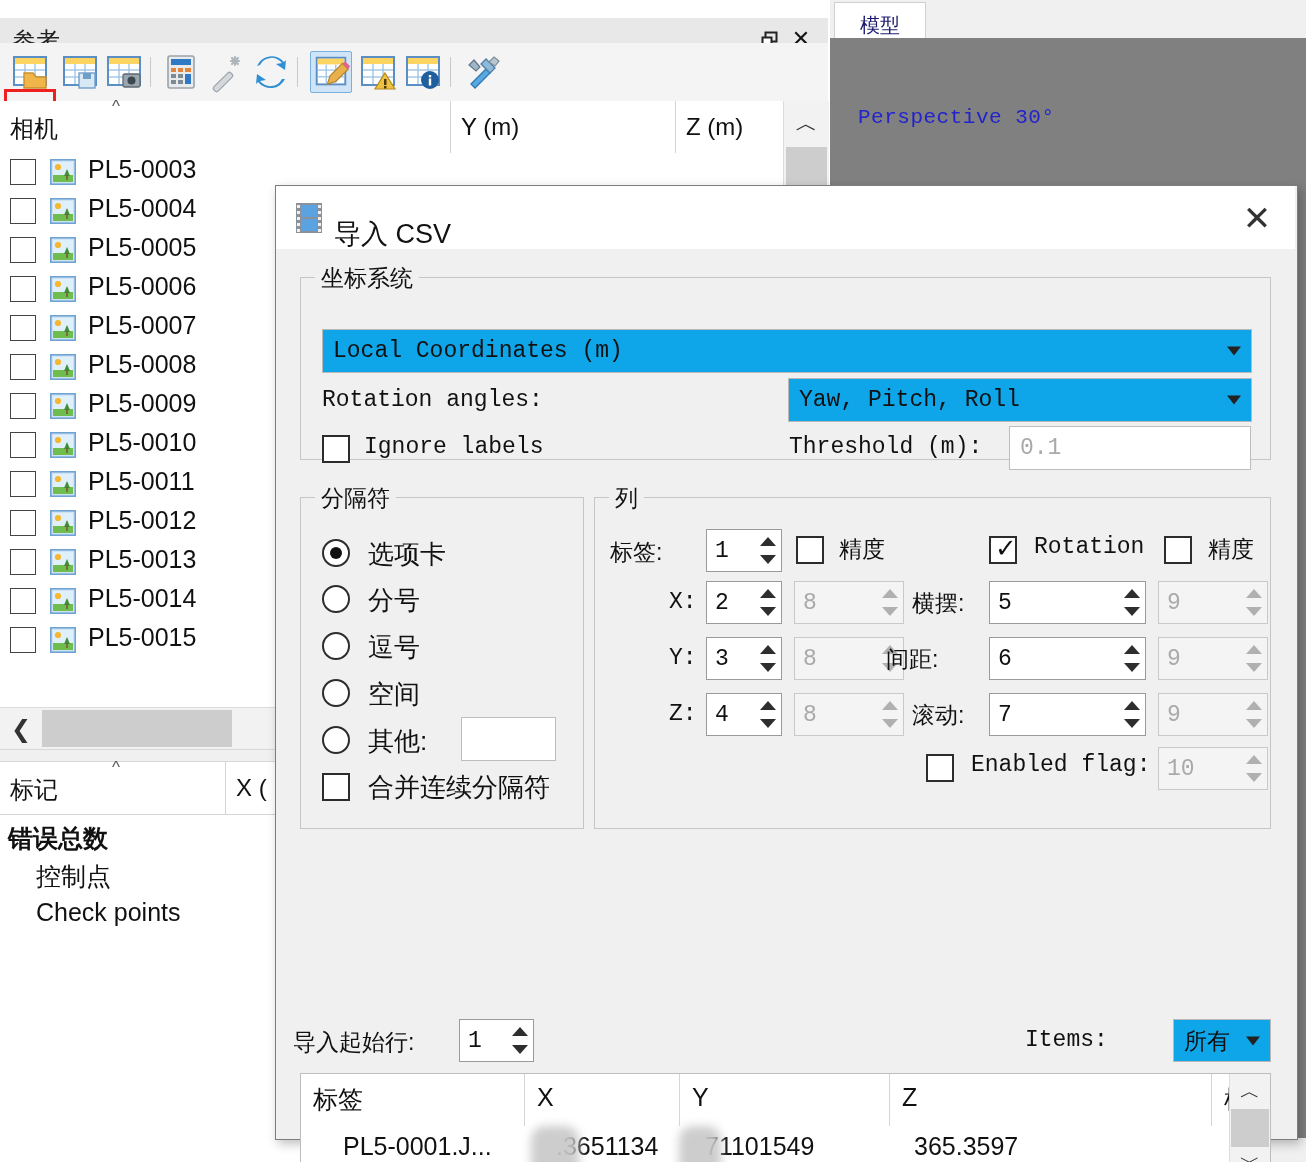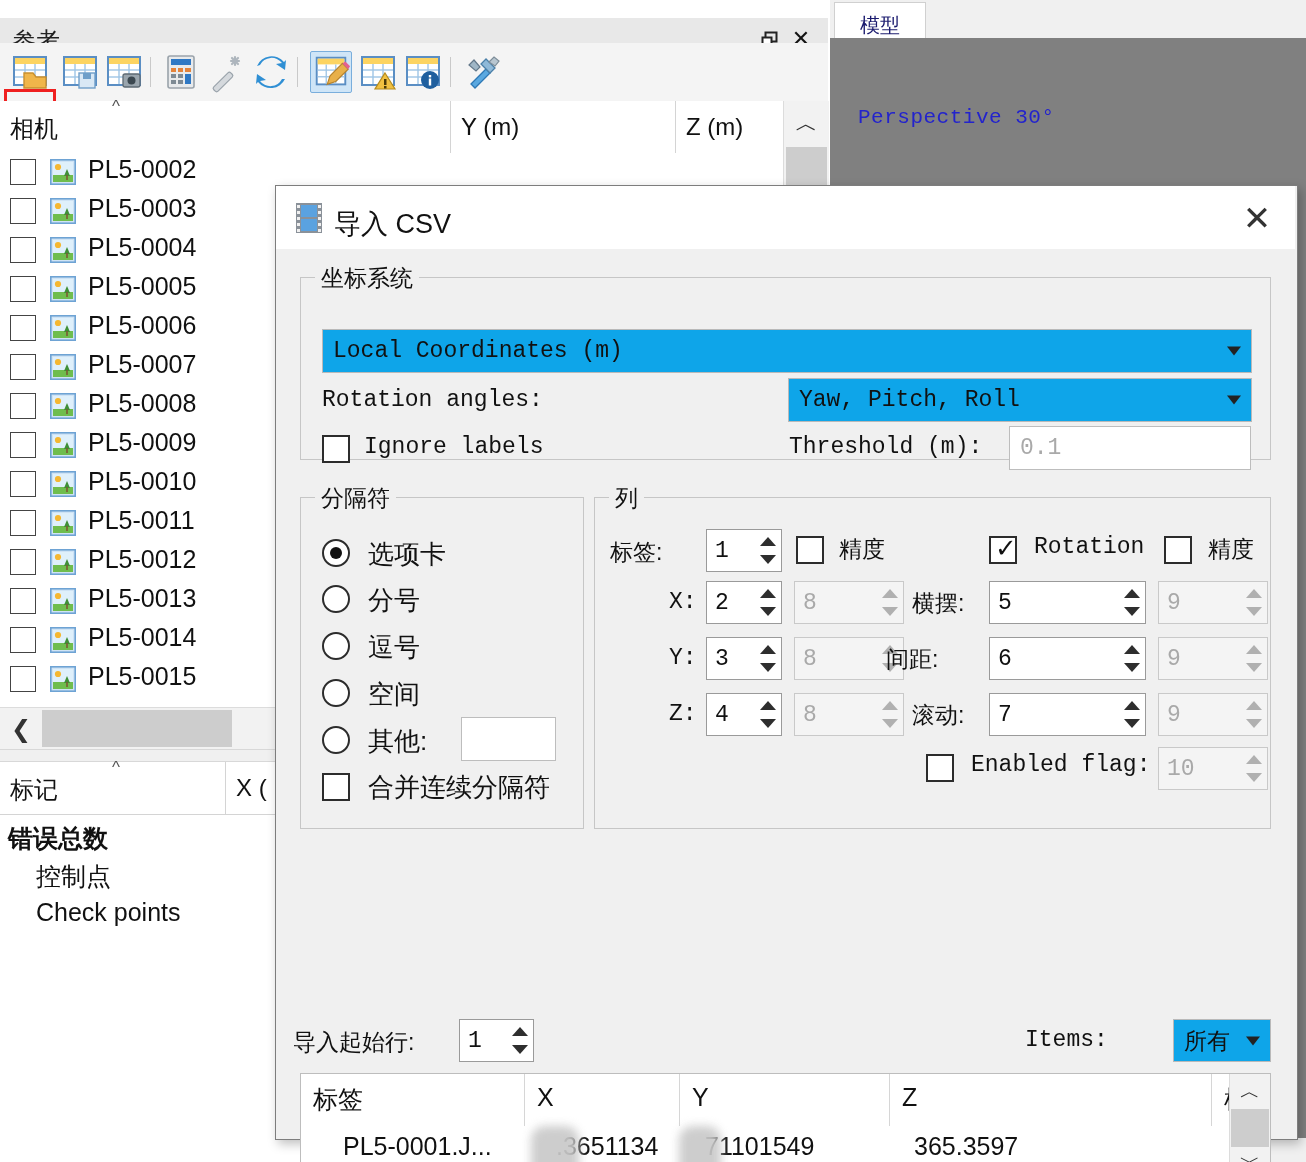--- a/index.html
+++ b/index.html
@@ -60,21 +60,21 @@
   #mk-col1{position:absolute;left:225px;top:0;height:52px;border-left:1px solid #d4d4d4;}
   #mk-col1 span{position:absolute;left:10px;top:12px;font-size:24px;color:#111;white-space:nowrap;}
   #mk-caret{position:absolute;left:112px;top:758px;font-size:17px;color:#555;}
   .mk-row{position:absolute;left:0;font-size:25px;color:#111;white-space:nowrap;cursor:pointer;}
 
   
   #dlg{position:absolute;left:275px;top:185px;width:1021px;height:953px;background:#f0f0f0;
       border:1px solid #7d7d7d;box-shadow:3px 4px 10px rgba(0,0,0,.25);}
   #dlg-titlebar{position:absolute;left:0;top:0;width:1019px;height:63px;background:#fff;}
   #dlg-icon{position:absolute;left:20px;top:17px;width:26px;height:30px;}
-  #dlg-title{position:absolute;left:58px;top:20px;font-size:27px;color:#111;text-align:center;}
+  #dlg-title{position:absolute;left:58px;top:30px;font-size:27px;color:#111;text-align:center;}
   #dlg-close{position:absolute;right:14px;top:10px;width:48px;height:44px;cursor:pointer;
       display:flex;align-items:center;justify-content:center;font-size:34px;color:#333;font-weight:300;}
   #dlg-body{position:absolute;left:0;top:63px;width:1019px;height:889px;background:#f0f0f0;}
 
   .grp{position:absolute;border:1px solid #c6c6c6;box-sizing:border-box;}
   .grp-title{position:absolute;top:-15px;left:14px;background:#f0f0f0;padding:0 6px;font-size:23px;color:#111;}
 
   .lbl{position:absolute;font-size:23px;color:#111;white-space:nowrap;}
   .lbl-mono{position:absolute;font-size:23px;color:#111;white-space:nowrap;
       font-family:"Liberation Mono","DejaVu Sans Mono",monospace;}
@@ -293,32 +293,20 @@
     <div class="cam-col" style="left:450px;width:225px">
       <span>Y (m)</span>
     </div>
     <div class="cam-col" style="left:675px;width:108px">
       <span>Z (m)</span>
     </div>
   </div>
   <div id="sort-caret">^</div>
 
   <div id="cam-list">
-      <div class="cam-row">
-        <div class="cam-cb"></div>
-        <div class="cam-ico"><svg width="26" height="26" viewBox="0 0 26 26">
-            <rect x="0.8" y="0.8" width="24.4" height="24.4" fill="#cfe3f5" stroke="#6ea3d4" stroke-width="1.6"></rect>
-            <rect x="3" y="3" width="20" height="20" fill="#dff0fb"></rect>
-            <circle cx="8" cy="8" r="3.1" fill="#f5b731"></circle>
-            <rect x="3" y="16" width="20" height="7" fill="#6fbd4e"></rect>
-            <path d="M14 17l3-7 3 7z" fill="#3f8f37"></path>
-            <rect x="16.2" y="16" width="1.6" height="5" fill="#7a5a33"></rect>
-          </svg></div>
-        <div class="cam-lbl">PL5-0002</div>
-      </div>
       <div class="cam-row">
         <div class="cam-cb"></div>
         <div class="cam-ico"><svg width="26" height="26" viewBox="0 0 26 26">
             <rect x="0.8" y="0.8" width="24.4" height="24.4" fill="#cfe3f5" stroke="#6ea3d4" stroke-width="1.6"></rect>
             <rect x="3" y="3" width="20" height="20" fill="#dff0fb"></rect>
             <circle cx="8" cy="8" r="3.1" fill="#f5b731"></circle>
             <rect x="3" y="16" width="20" height="7" fill="#6fbd4e"></rect>
             <path d="M14 17l3-7 3 7z" fill="#3f8f37"></path>
             <rect x="16.2" y="16" width="1.6" height="5" fill="#7a5a33"></rect>
           </svg></div>

